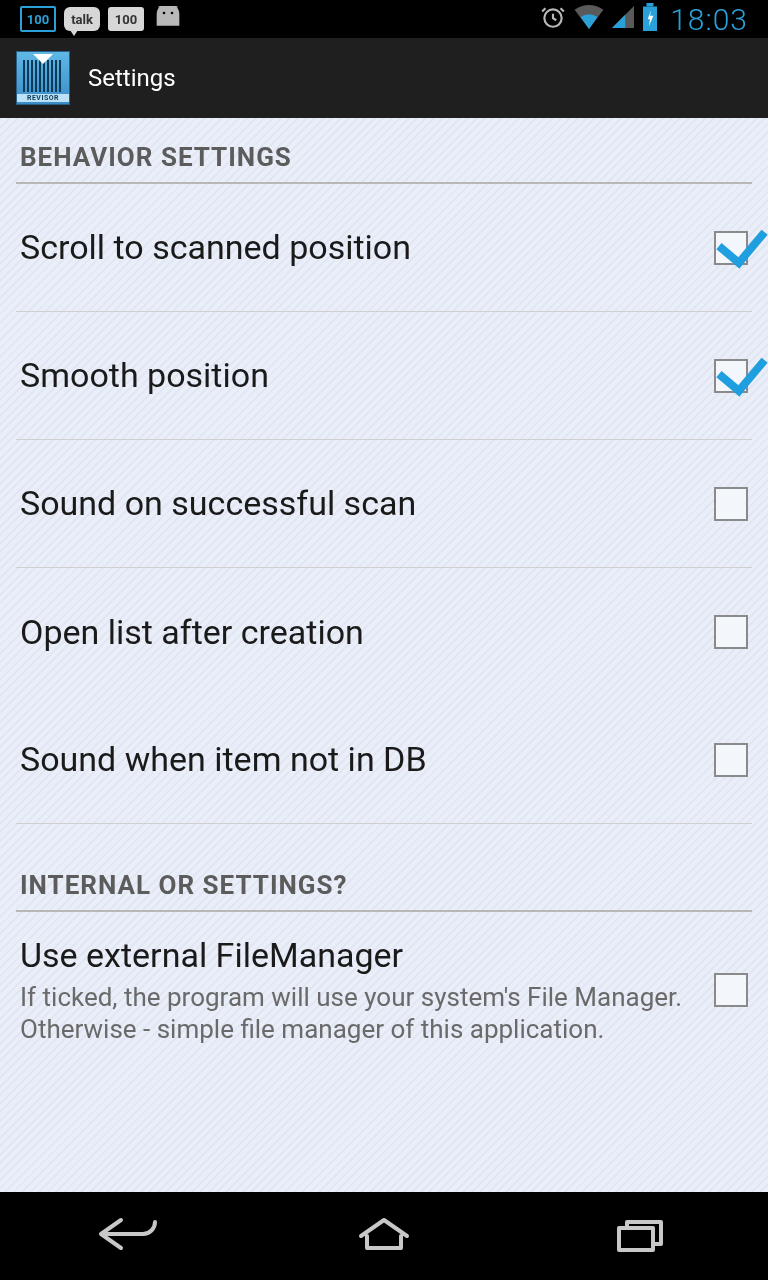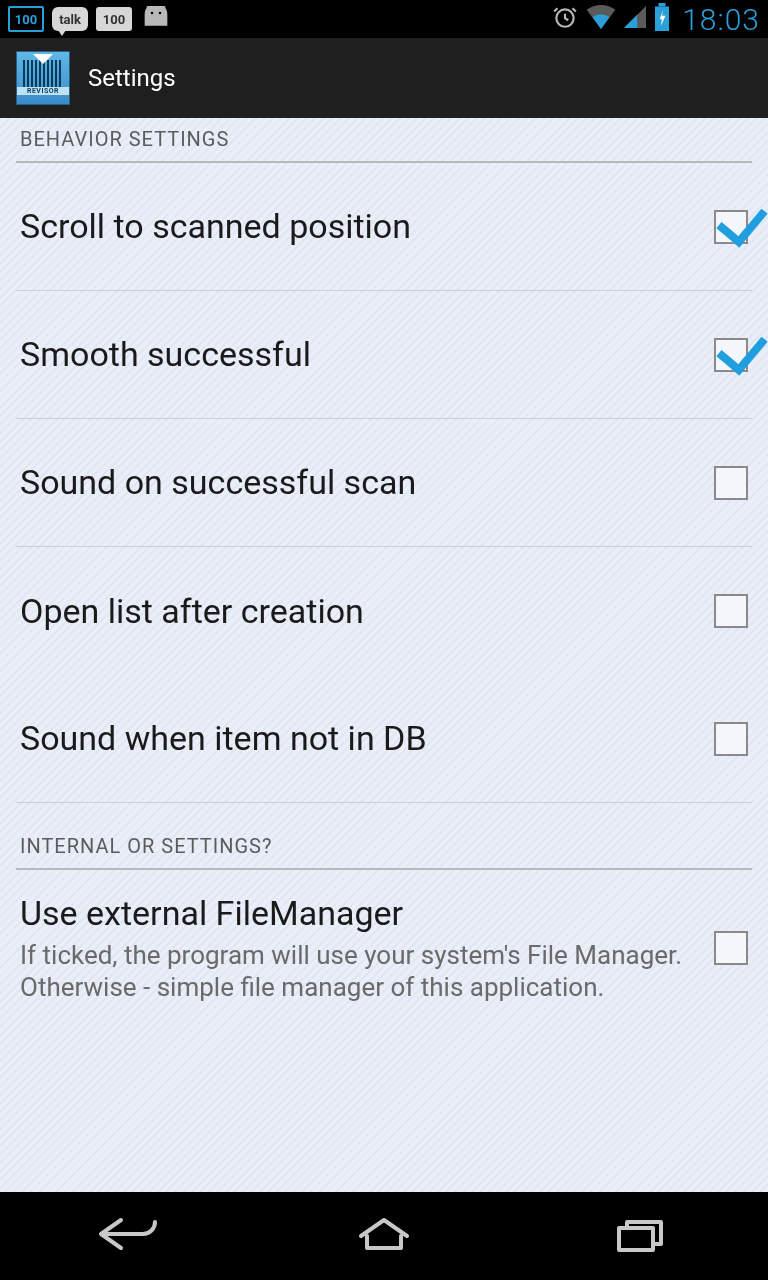--- a/index.html
+++ b/index.html
@@ -5,21 +5,21 @@
   * { margin: 0; padding: 0; box-sizing: border-box; }
   html, body { width: 768px; height: 1280px; overflow: hidden; font-family: Roboto, "Helvetica Neue", Arial, sans-serif; }
   body { background: #000; display: flex; flex-direction: column; }
 
   
   .status-bar {
     height: 38px;
     background: #000;
     display: flex;
     align-items: center;
-    padding: 0 8px;
+    padding: 0 20px;
     color: #fff;
   }
   .status-left { display: flex; gap: 8px; align-items: center; }
   .box-100 {
     border: 2px solid #2aa0d8;
     color: #2aa0d8;
     font-size: 13px; font-weight: 700;
     width: 36px; height: 26px;
     display: inline-flex; align-items: center; justify-content: center;
     border-radius: 2px;
@@ -68,41 +68,41 @@
   }
   .app-icon .bars {
     position:absolute; top:8px; left:6px; right:6px; bottom:12px;
     background: repeating-linear-gradient(to right,#0a3b5a 0 2px, transparent 2px 4px);
   }
   .app-icon .collar {
     position:absolute; top:2px; left:50%; transform:translateX(-50%);
     width:0;height:0; border-left:10px solid transparent; border-right:10px solid transparent; border-top:10px solid #fff;
   }
   .app-icon .label{
-    position:absolute; bottom:9px; left:0; right:0; text-align:center;
+    position:absolute; bottom:2px; left:0; right:0; text-align:center;
     font-size:7px; font-weight:700; color:#0a3b5a; background:#bde1f5; letter-spacing:0.5px;
   }
   .action-title { color:#fff; font-size:24px; font-weight:400; }
 
   
   .content {
     flex: 1;
     background: #e9eef8;
     background-image: repeating-linear-gradient(135deg, rgba(180,190,210,0.15) 0 2px, transparent 2px 6px);
     overflow: hidden;
     padding: 0 16px;
     color:#222;
   }
 
   .section-header {
     color:#5c5c5c;
-    font-size:20px;
-    font-weight:400;
+    font-size:26px;
+    font-weight:700;
     letter-spacing:1px;
-    padding: 9px 4px 10px 4px;
+    padding: 24px 4px 10px 4px;
     border-bottom: 2px solid #b8b8b8;
   }
   .section-header.second { margin-top: 22px; }
 
   .setting-row {
     display:flex; align-items:center;
     min-height: 128px;
     border-bottom: 1px solid #cfcfcf;
     padding: 0 4px;
   }
@@ -195,21 +195,21 @@
 
   <div class="setting-row">
     <div class="setting-text">
       <div class="setting-title">Scroll to scanned position</div>
     </div>
     <div class="checkbox checked"></div>
   </div>
 
   <div class="setting-row">
     <div class="setting-text">
-      <div class="setting-title">Smooth successful</div>
+      <div class="setting-title">Smooth position</div>
     </div>
     <div class="checkbox checked"></div>
   </div>
 
   <div class="setting-row">
     <div class="setting-text">
       <div class="setting-title">Sound on successful scan</div>
     </div>
     <div class="checkbox"></div>
   </div>

